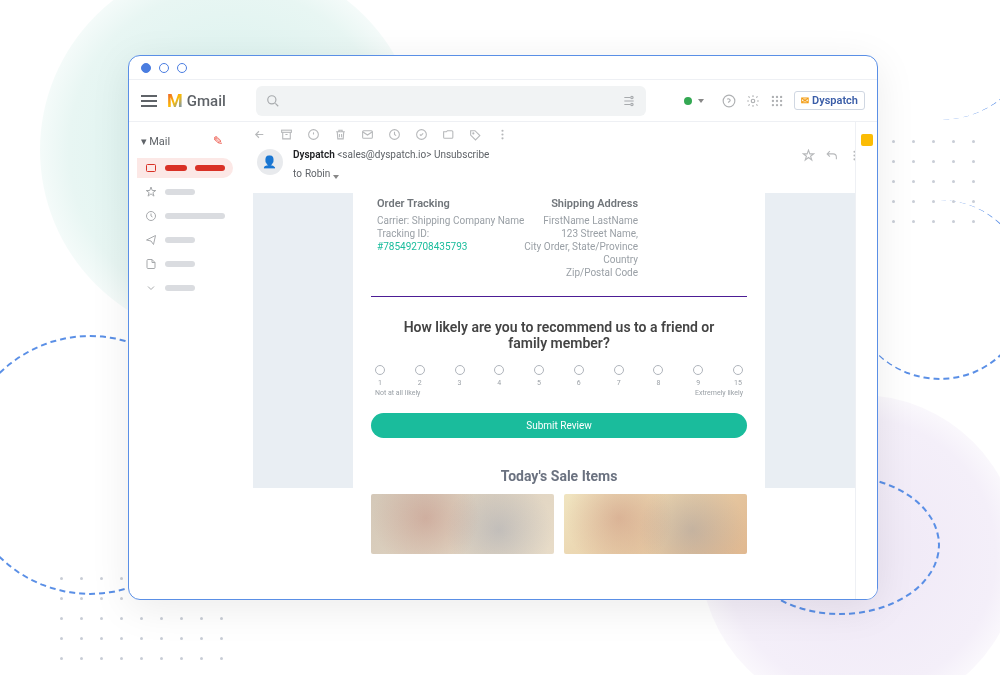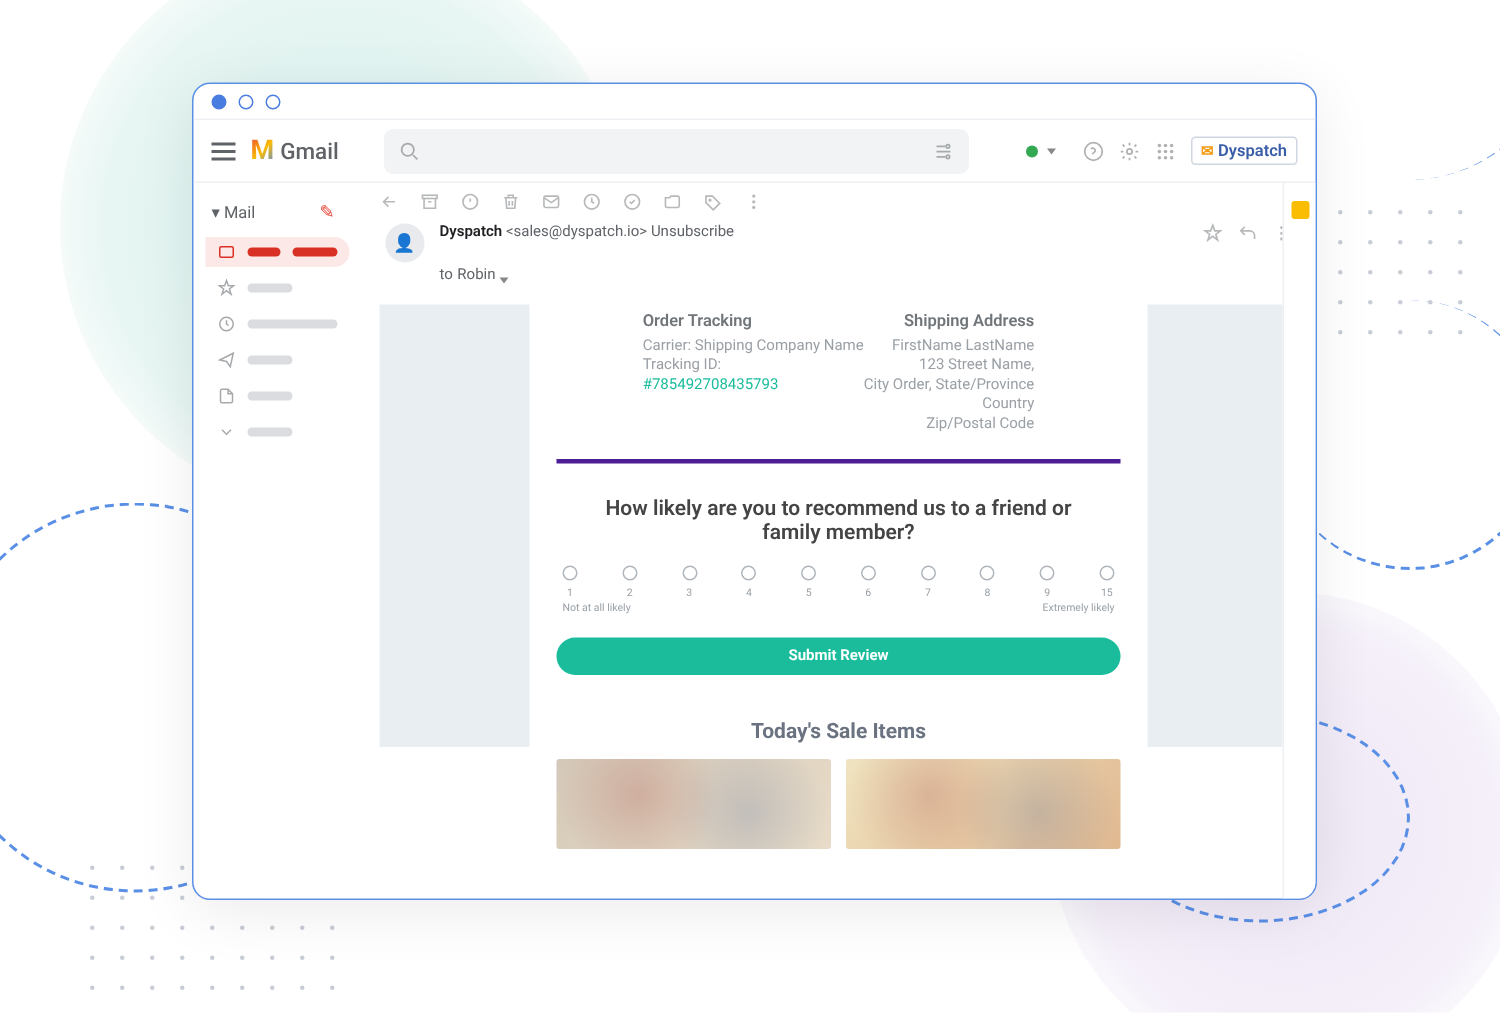--- a/index.html
+++ b/index.html
@@ -70,42 +70,42 @@
 .subject-row{display:flex;align-items:center;justify-content:space-between;padding:6px 4px 10px}
 .subject{font-size:17px;font-weight:500;color:#202124}
 .subj-actions{display:flex;gap:10px}
 
 .sender-row{display:flex;align-items:flex-start;gap:10px;padding:2px 4px 8px}
 .avatar{width:26px;height:26px;border-radius:50%;background:#e8eaed;display:flex;align-items:center;justify-content:center;color:#80868b;font-size:12px}
 .sender-info{flex:1;font-size:10px;color:#5f6368}
 .sender-name{font-weight:600;color:#202124}
 .sender-email{color:#5f6368}
 .unsub{cursor:pointer}
-.to-line{display:flex;align-items:flex-end;gap:3px;margin-top:18px}
+.to-line{display:flex;align-items:flex-end;gap:3px;margin-top:8px}
 .sender-actions{display:flex;gap:10px;align-items:center}
 
 
 .email-body{display:flex;gap:18px;padding:6px 0}
 .side-img{width:100px;height:295px;background:#e9eef3}
 .email-content{flex:1;display:flex;flex-direction:column;padding:0}
 
-.info-block{display:flex;justify-content:center;padding:4px 6px 18px;font-size:10px;color:#9aa0a6;border-bottom:3px solid #4c1d95}
+.info-block{display:flex;justify-content:flex-start;padding:4px 6px 18px;font-size:10px;color:#9aa0a6;border-bottom:1px solid #4c1d95}
 .info-col{display:flex;flex-direction:column;gap:2px}
 .info-col.r{text-align:right}
 .info-title{font-weight:600;color:#70757a;margin-bottom:3px;font-size:11px}
 .tracking-id{color:#1abc9c}
 
 .question{text-align:center;padding:22px 20px 10px;font-size:14px;font-weight:600;color:#444}
 .nps{display:flex;justify-content:space-between;padding:0 4px;margin-top:4px}
 .nps-item{display:flex;flex-direction:column;align-items:center;gap:4px;cursor:pointer}
 .nps-radio{width:10px;height:10px;border:1px solid #b0b5bc;border-radius:50%;background:#fff}
 .nps-num{font-size:7px;color:#9aa0a6}
 .nps-labels{display:flex;justify-content:space-between;padding:2px 4px;font-size:7px;color:#9aa0a6}
 
-.submit-btn{margin:14px 0;padding:7px;background:#1abc9c;color:#fff;border:none;border-radius:14px;font-size:10px;font-weight:700;cursor:pointer}
+.submit-btn{margin:14px 0;padding:7px;background:#1abc9c;color:#fff;border:none;border-radius:14px;font-size:10px;font-weight:400;cursor:pointer}
 
 .sale-title{text-align:center;font-size:14px;color:#6b7280;padding:16px 0 10px;font-weight:700}
 .sale-grid{display:flex;gap:10px}
 .sale-img{flex:1;height:60px;background:#e8dcc8;border-radius:2px;position:relative;overflow:hidden}
 .sale-img.a{background:linear-gradient(135deg,#d4c8b8,#e8dcc8)}
 .sale-img.b{background:linear-gradient(135deg,#f0e4c0,#e0b890)}
 .sale-img::after{content:'';position:absolute;inset:0;background:radial-gradient(circle at 30% 40%,rgba(180,100,90,.3),transparent 40%),radial-gradient(circle at 70% 60%,rgba(100,120,160,.25),transparent 40%)}
 
 .addon-bar{position:absolute;right:0;top:66px;bottom:0;width:22px;background:#fff;border-left:1px solid #eef0f4;display:flex;flex-direction:column;align-items:center;padding-top:12px;gap:16px}
 .addon-icon{width:12px;height:12px;background:#fbbc04;border-radius:2px}

